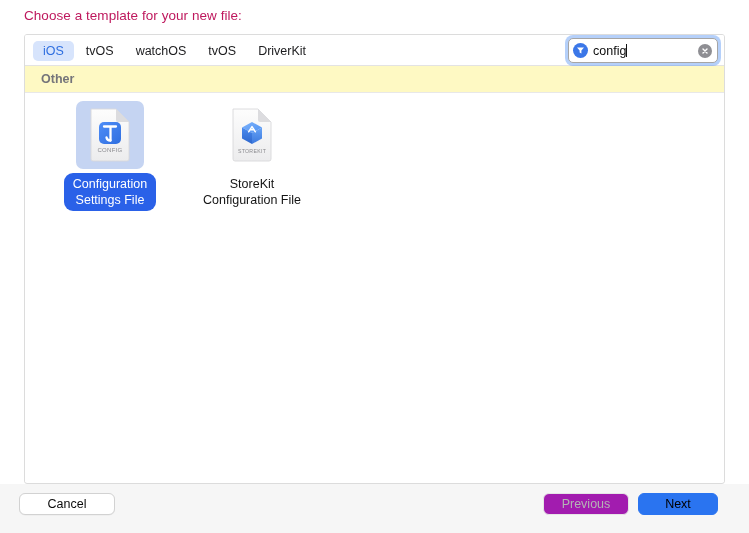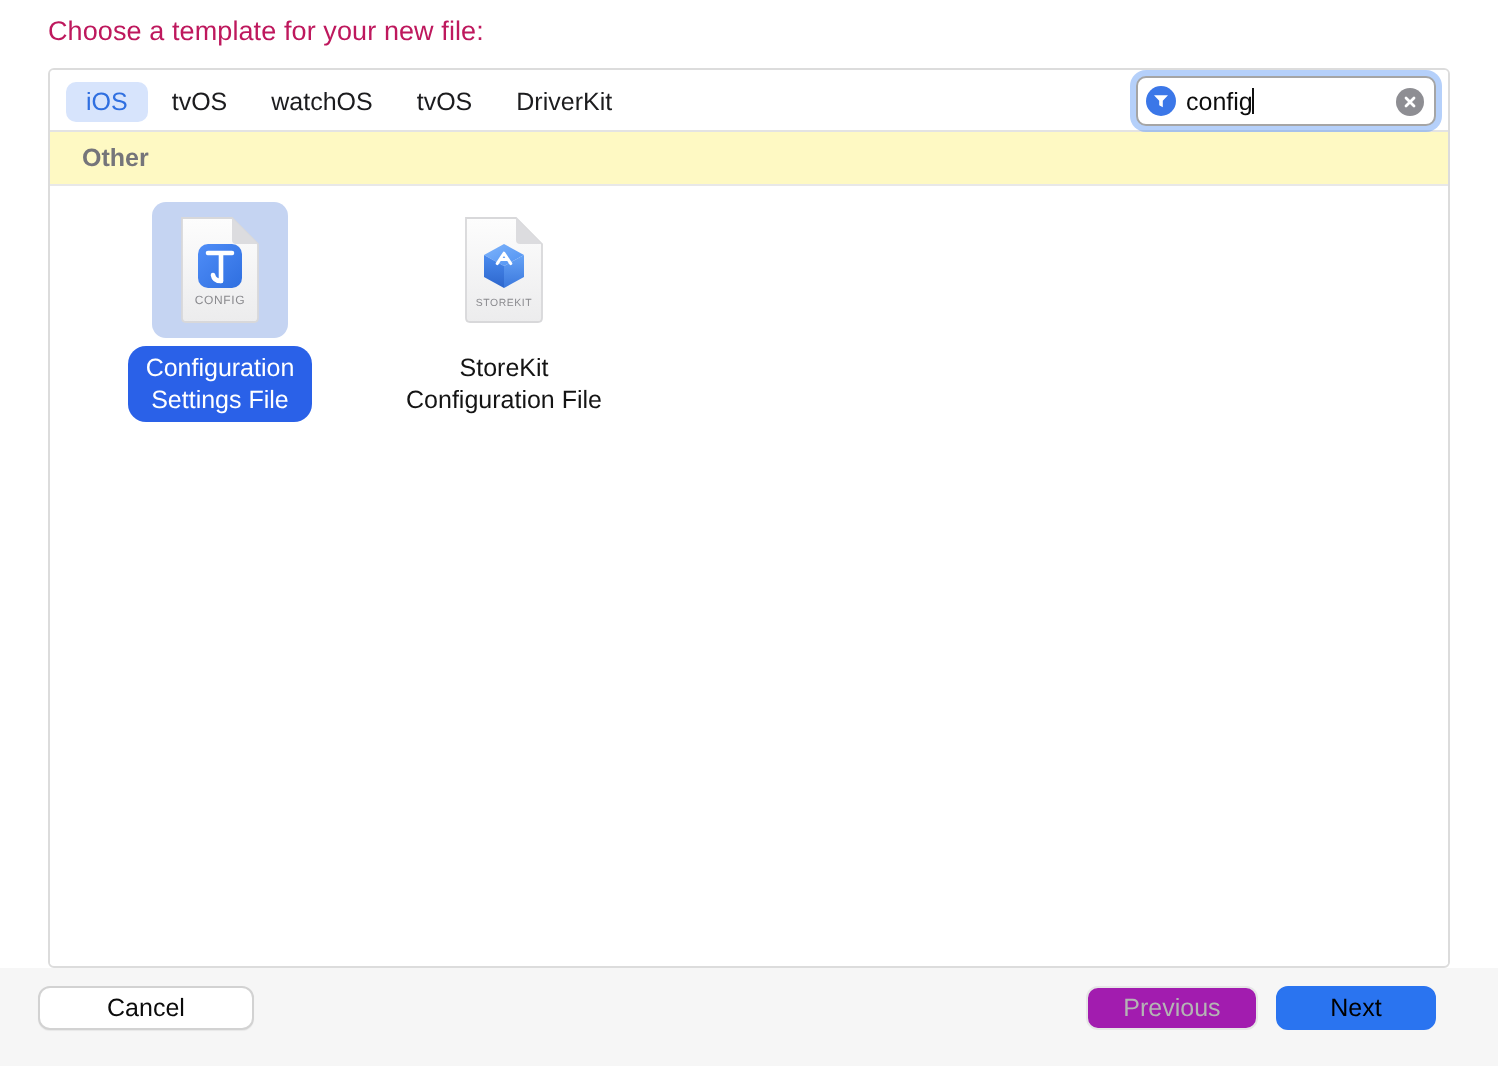--- a/index.html
+++ b/index.html
@@ -235,21 +235,21 @@
     display: flex;
     align-items: center;
     justify-content: center;
     cursor: default;
     white-space: nowrap;
   }
 
   .btn-cancel {
     left: 19px;
     top: 9px;
-    width: 108px;
+    width: 96px;
     height: 22px;
     background: #ffffff;
     border: 1px solid #d2d2d2;
     color: #0b0b0b;
     box-shadow: 0 0.5px 0.5px rgba(0,0,0,0.06);
   }
 
   .btn-previous {
     left: 543px;
     top: 9px;

